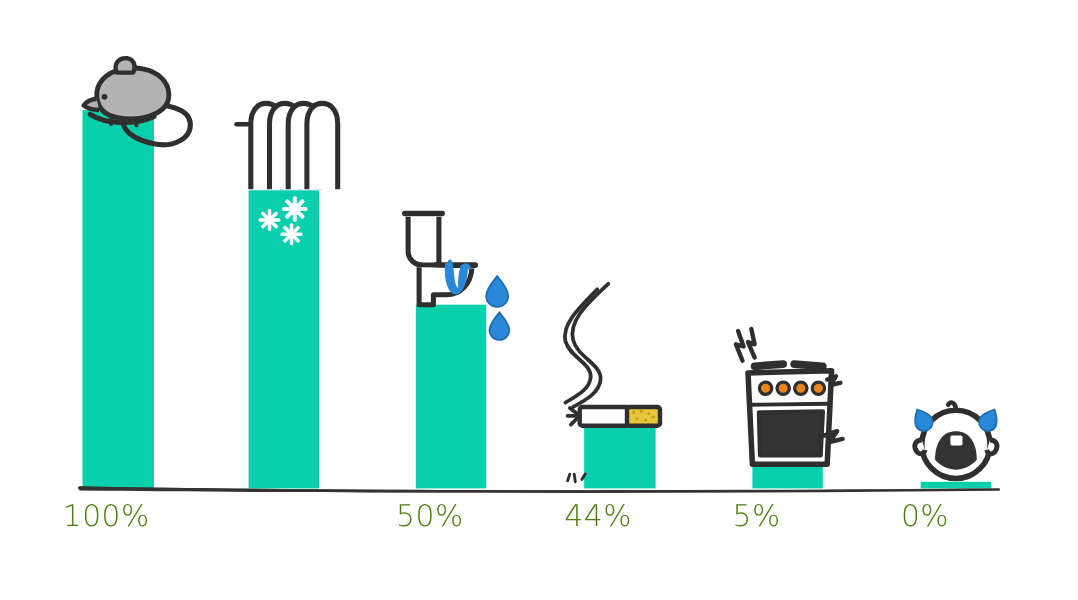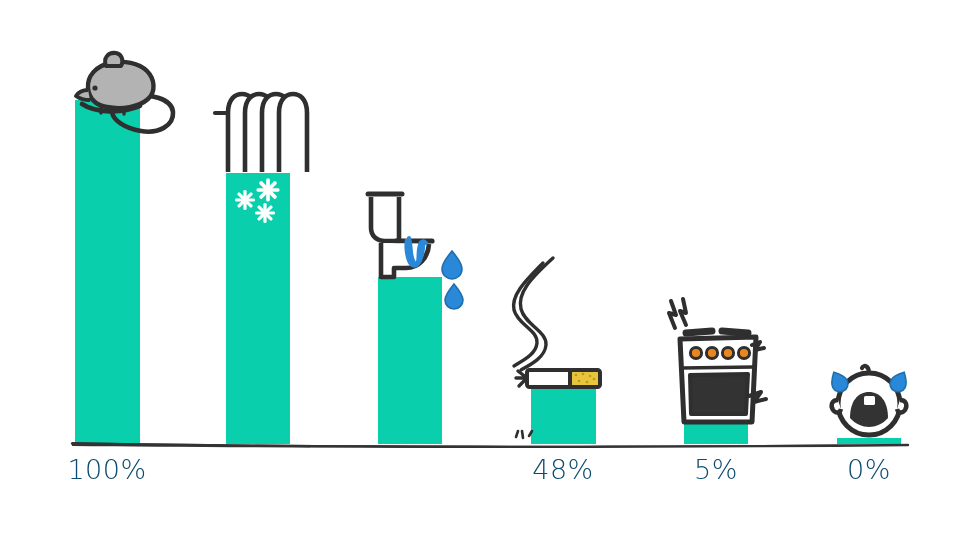--- a/index.html
+++ b/index.html
@@ -23,26 +23,25 @@
   #chart-svg {
     position: absolute;
     left: 0;
     top: 0;
     width: 980px;
     height: 545px;
     display: block;
   }
   .tick-label {
     position: absolute;
-    text-align: center;
     font-family: "DejaVu Sans", "Liberation Sans", sans-serif;
     font-size: 27px;
     font-weight: 300;
     letter-spacing: 0.5px;
-    color: #0c4a6e;
+    color: #4d7c0f;
     white-space: nowrap;
     user-select: none;
   }
 </style>
 </head>
 <body>
 
 <div id="stage">
 
   <svg id="chart-svg" viewBox="0 0 980 545">
@@ -210,17 +209,18 @@
         <path d="M839,371 C839,371 847,379 847,384 C847,389 843,392 839,392
                  C835,392 831,389 831,384 C831,379 839,371 839,371 Z" fill="#2a88d8" stroke="#1f6ead" stroke-width="1.6" transform="rotate(-28 839 382)"></path>
         <path d="M899,371 C899,371 907,379 907,384 C907,389 903,392 899,392
                  C895,392 891,389 891,384 C891,379 899,371 899,371 Z" fill="#2a88d8" stroke="#1f6ead" stroke-width="1.6" transform="rotate(28 899 382)"></path>
       </g>
     </g>
 
   </svg>
 
   <div class="tick-label" style="left:57px;  top:454px; width:100px;">100%</div>
-  <div class="tick-label" style="left:513px; top:454px; width:100px;">48%</div>
+  <div class="tick-label" style="left:360px; top:454px; width:100px;">50%</div>
+  <div class="tick-label" style="left:513px; top:454px; width:100px;">44%</div>
   <div class="tick-label" style="left:666px; top:454px; width:100px;">5%</div>
   <div class="tick-label" style="left:819px; top:454px; width:100px;">0%</div>
 
 </div>
 
 </body></html>

